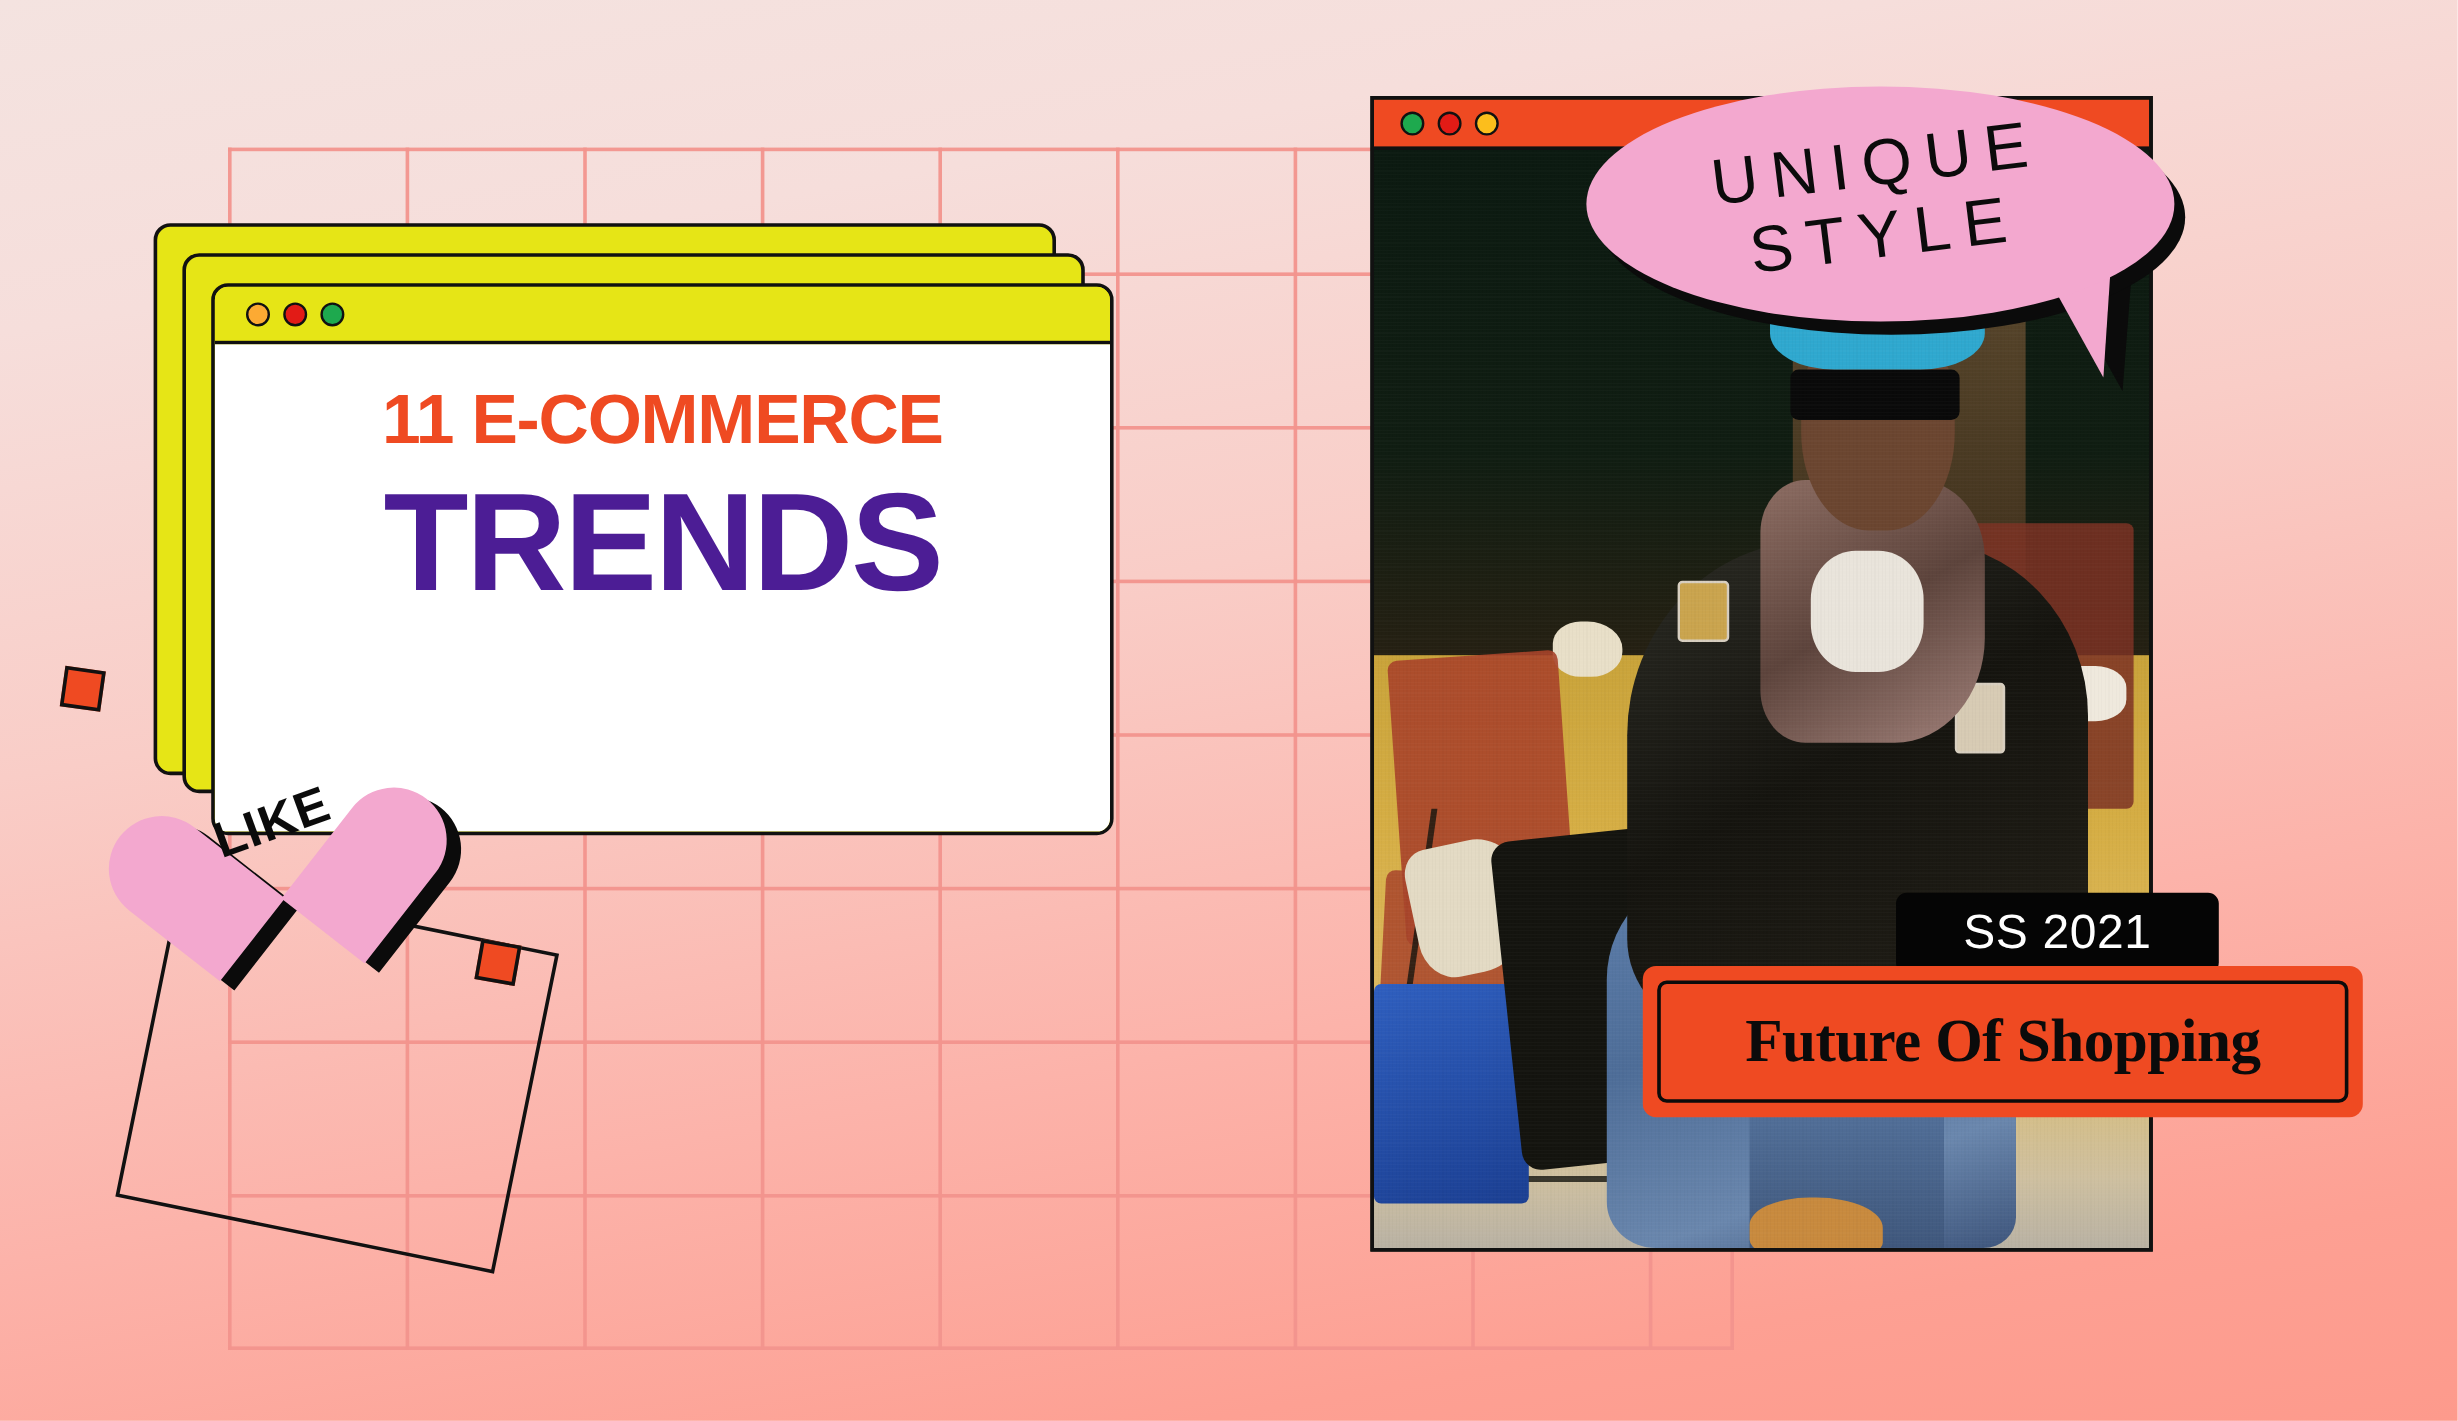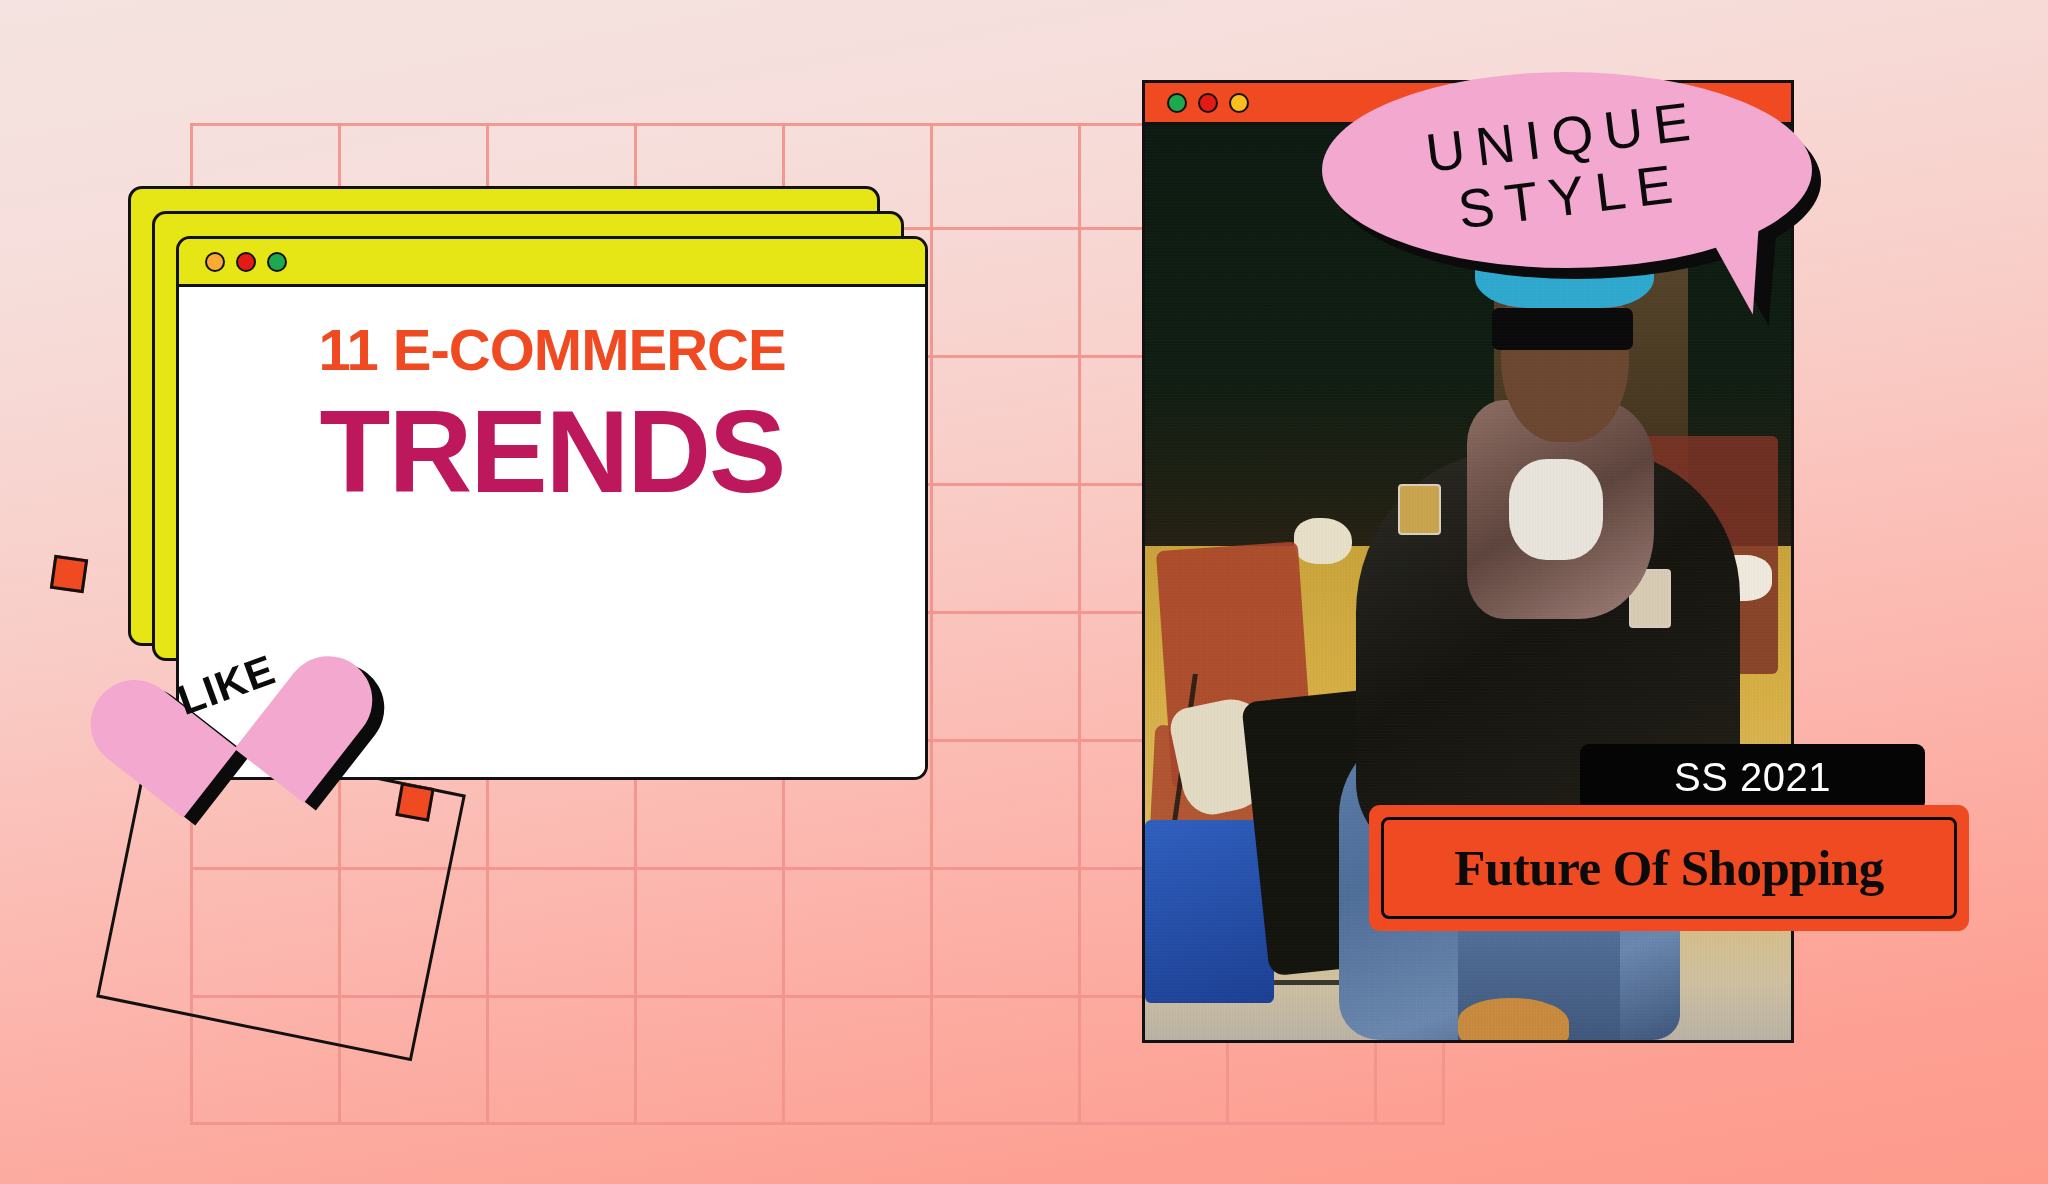--- a/index.html
+++ b/index.html
@@ -30,38 +30,38 @@
 
   
   .win {
     position:absolute; background:#e6e516; border:3px solid #111;
     border-radius:14px;
   }
   .win.back  { left:128px; top:186px; width:752px; height:460px; }
   .win.mid   { left:152px; top:211px; width:752px; height:450px; }
 
   .win-frontcard {
-    position:absolute; left:176px; top:236px; width:752px; height:544px;
+    position:absolute; left:176px; top:236px; width:752px; height:460px;
     border:3px solid #111; border-radius:14px; overflow:hidden; background:#e6e516;
   }
   .titlebar { position:relative; height:48px; background:#e6e516;
               border-bottom:3px solid #111; display:flex; align-items:center;
               padding-left:26px; gap:11px; }
   .dot { width:20px; height:20px; border-radius:50%; border:2px solid #111; }
   .dot.orange { background:#fcaa33; }
   .dot.red    { background:#e21b16; }
   .dot.green  { background:#1ea94e; }
   .dot.yellow { background:#fcbe1c; }
 
   .card-body { position:absolute; left:0; right:0; top:48px; bottom:0;
                background:#fff; display:flex; flex-direction:column;
                align-items:center; justify-content:flex-start; padding-top:34px; }
   .eyebrow { color:#ef4a22; font-size:58px; font-weight:700; letter-spacing:-1px;
              line-height:1; white-space:nowrap; }
-  .bigtitle { color:#be185d; font-size:116px; font-weight:700; line-height:.96;
+  .bigtitle { color:#4c1d95; font-size:116px; font-weight:700; line-height:.96;
               letter-spacing:-2px; text-align:center; margin-top:18px; white-space:nowrap;}
   .bigtitle .l2 { display:block; }
 
   
   .heart-wrap { position:absolute; left:143px; top:608px; width:190px; height:175px;
                 transform:rotate(-7deg); }
   .heart-shadow, .heart {
     position:absolute; left:0; top:0; width:170px; height:150px;
   }
   .heart-shadow { transform:translate(11px,9px); }
@@ -96,21 +96,21 @@
       border-left:34px solid transparent; border-right:22px solid transparent;
       border-top:92px solid #0b0b0b; transform:rotate(-9deg) translate(9px,5px); }
   .bubble-tail { position:absolute; left:392px; top:156px; width:0;height:0;
       border-left:32px solid transparent; border-right:20px solid transparent;
       border-top:88px solid #f3a8cf; transform:rotate(-9deg); }
   .bubble-text { position:absolute; left:0; top:34px; width:490px; text-align:center;
                  transform:rotate(-7deg); color:#0b0b0b; font-weight:500; z-index:4; }
   .bubble-text .bl { display:block; font-size:54px; letter-spacing:11px; line-height:1.12; }
 
   
-  .badge-ss { position:absolute; left:1580px; top:744px; width:345px; height:67px;
+  .badge-ss { position:absolute; left:1580px; top:744px; width:269px; height:67px;
               background:#050505; border-radius:9px; color:#fff; font-size:40px;
               font-weight:500; display:flex; align-items:center; justify-content:center;
               letter-spacing:.5px; }
   .badge-future { position:absolute; left:1369px; top:805px; width:600px; height:126px;
                   background:#ef4a22; border-radius:11px; padding:12px;font-family:Liberation Serif, serif; }
   .badge-future-inner { width:100%; height:100%; border:3px solid #0b0b0b;
                         border-radius:8px; display:flex; align-items:center;
                         justify-content:center; color:#0b0b0b; font-size:51px;
                         font-weight:700; letter-spacing:-.5px; }
 

